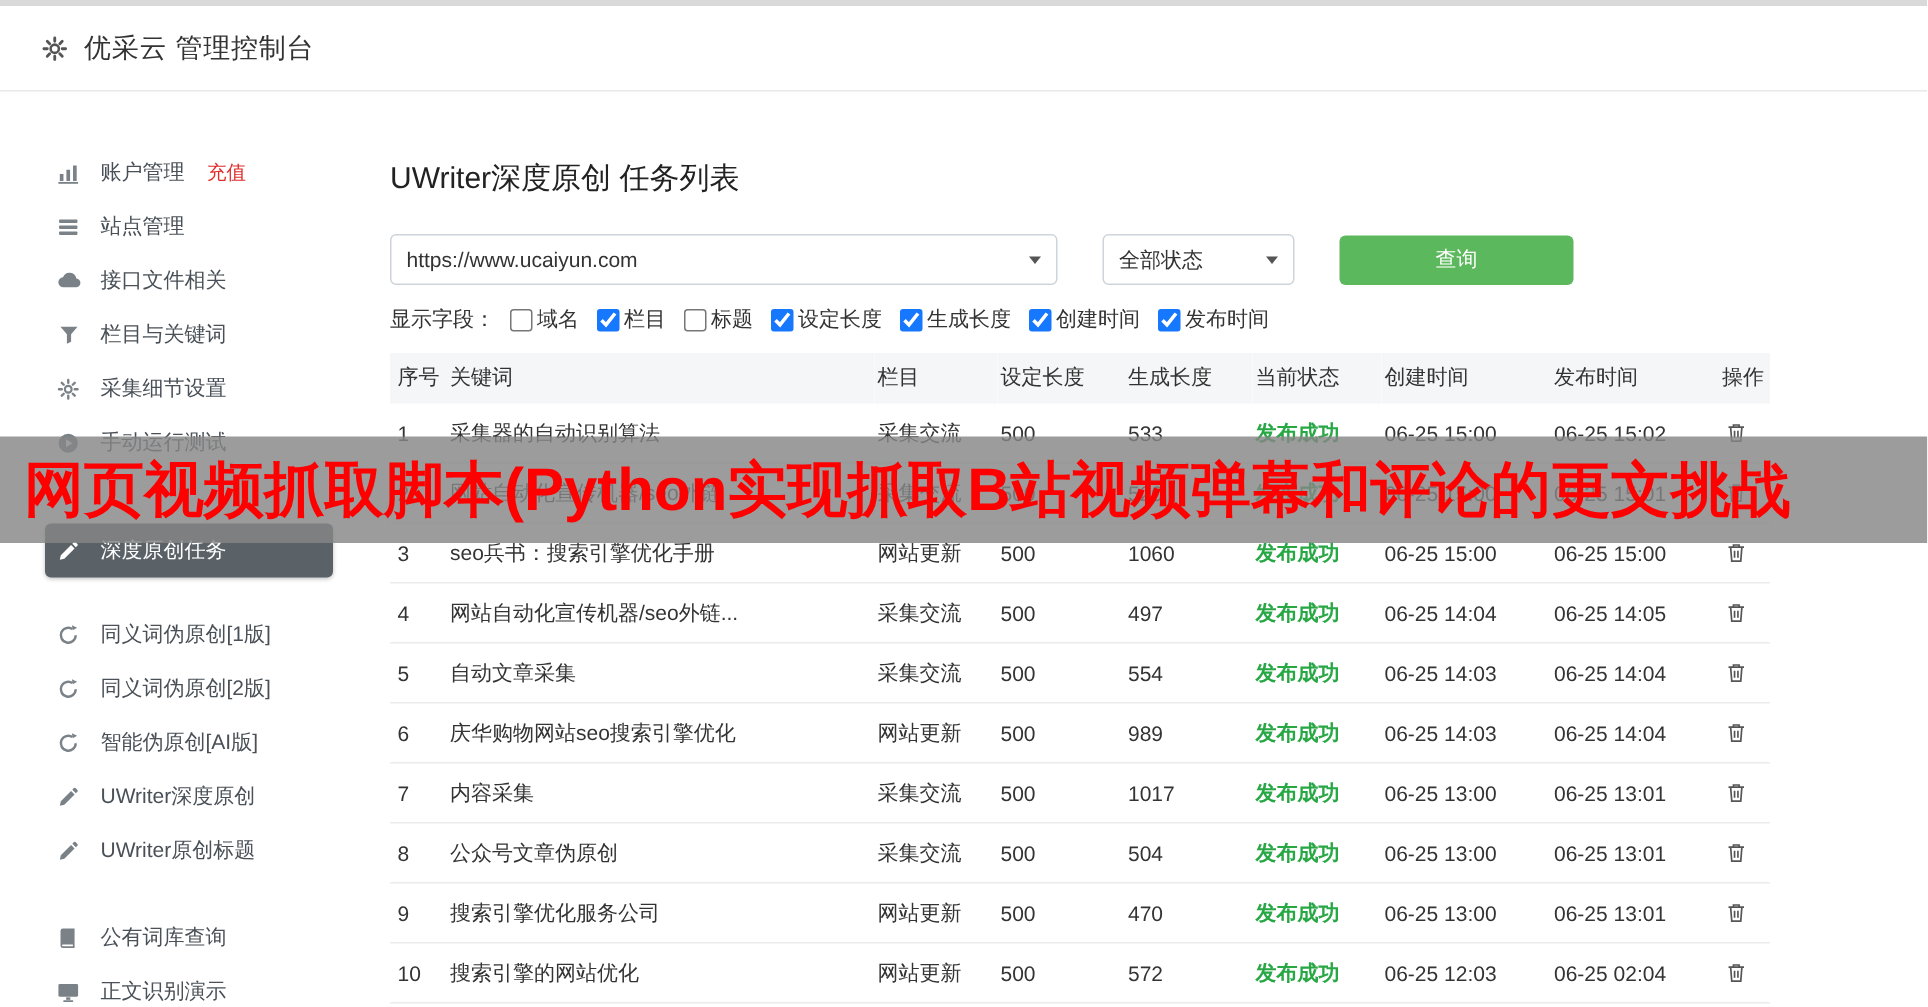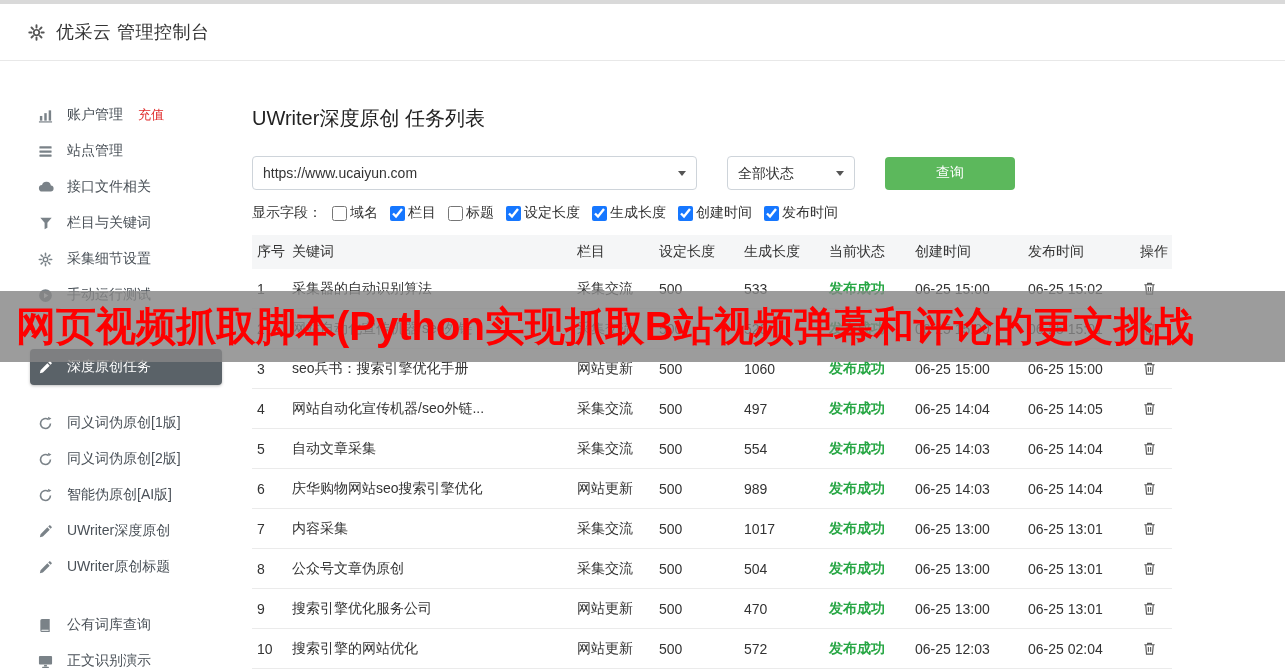--- a/index.html
+++ b/index.html
@@ -15,31 +15,31 @@
   
   .sidebar{position:absolute;left:30px;top:97px;width:192px;}
   .side-item{height:36px;display:flex;align-items:center;gap:13px;font-size:14px;color:#495057;
              padding-left:7px;box-sizing:border-box;cursor:pointer;border-radius:4px;}
   .side-item .icn{width:17px;display:flex;justify-content:center;color:#7a8288;flex:none;}
   .side-item.active{background:var(--sidebar_active_bg,#5a6268);color:#fff;box-shadow:0 1px 3px rgba(0,0,0,.25);}
   .side-item.active .icn{color:#fff;}
   .badge-red{color:var(--badge_red,#e02b2b);margin-left:2px;font-size:13px;}
   .spacer36{height:36px;} .gap20{height:20px;} .gap22{height:22px;}
   
-  .main{position:absolute;left:252px;top:105px;width:920px;}
+  .main{position:absolute;left:260px;top:105px;width:920px;}
   .main h2{margin:0;font-size:20px;font-weight:500;color:#222;}
   .filters{margin-top:24px;display:flex;align-items:center;}
   .sel{position:relative;height:34px;box-sizing:border-box;}
   .sel select{width:100%;height:100%;box-sizing:border-box;border:1px solid #ced4da;border-radius:4px;
               background:#fff;font-size:14px;color:#333;padding:0 26px 0 10px;
               -webkit-appearance:none;appearance:none;font-family:inherit;}
   .sel .chev{position:absolute;right:11px;top:15px;width:0;height:0;pointer-events:none;
              border-left:4.5px solid transparent;border-right:4.5px solid transparent;border-top:5.5px solid #555;}
   .sel-site{width:445px;} .sel-col{width:127px;margin-left:32px;} .sel-status{width:128px;margin-left:30px;}
-  .btn-query{margin-left:30px;width:130px;height:33px;background:var(--accent_green,#5cb85c);color:#fff;
+  .btn-query{margin-left:30px;width:156px;height:33px;background:var(--accent_green,#5cb85c);color:#fff;
              border:none;border-radius:4px;font-size:14px;cursor:pointer;font-family:Liberation Mono, monospace;}
   .fields-row{margin-top:14px;display:flex;align-items:center;font-size:14px;color:#333;}
   .fields-row .cap{margin-right:10px;}
   .fields-row label{display:flex;align-items:center;gap:3px;margin-right:12px;cursor:pointer;}
   .fields-row input[type=checkbox]{width:15px;height:15px;margin:0;accent-color:var(--checkbox_blue,#1677ff);}
   
   table{margin-top:13px;width:920px;border-collapse:collapse;table-layout:fixed;}
   thead tr{background:#f5f6f7;height:34px;margin-top:28px;}
   th{font-weight:400;text-align:left;font-size:14px;color:#333;padding:0 2px;white-space:nowrap;overflow:hidden;}
   td{height:39px;border-bottom:1px solid #ebebeb;font-size:14px;color:#333;padding:0 2px;

